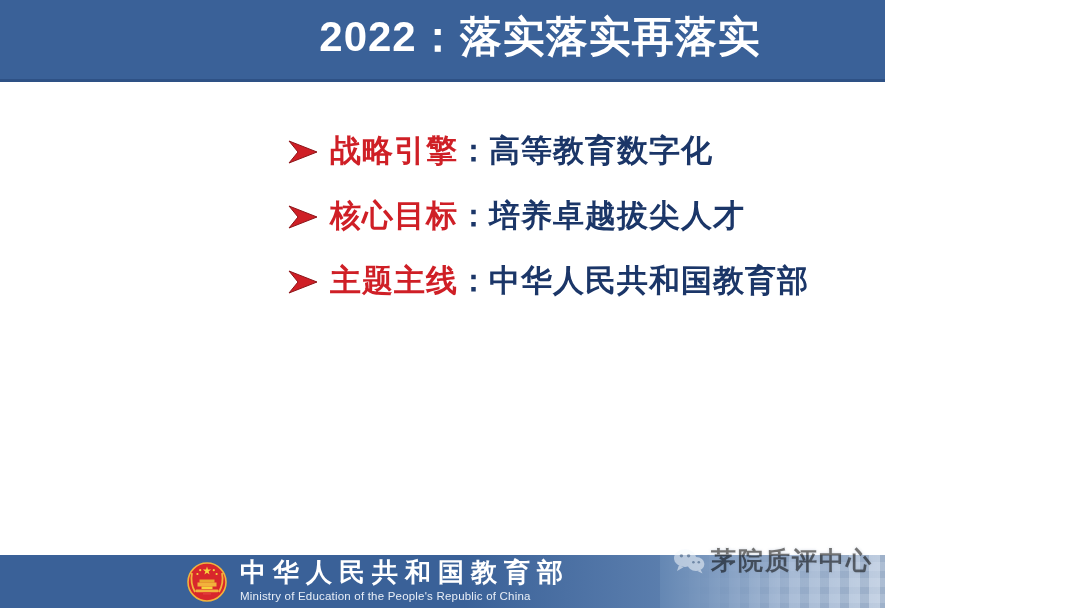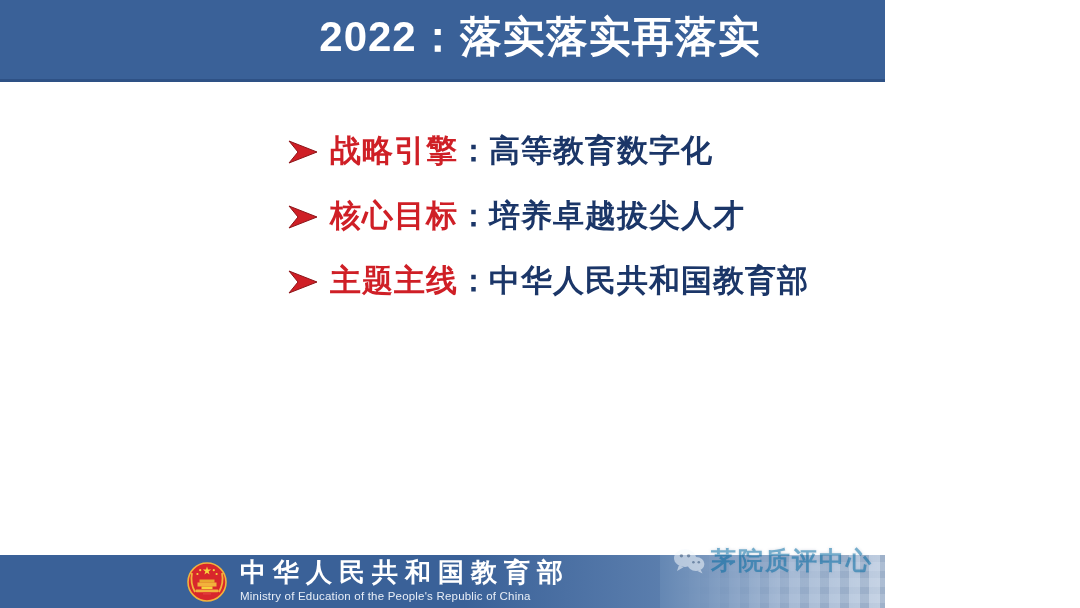--- a/index.html
+++ b/index.html
@@ -171,21 +171,21 @@
     opacity: 0.55;
     pointer-events: none;
   }
   .wechat-icon {
     width: 32px;
     height: 27px;
     margin-right: 6px;
     flex: 0 0 32px;
   }
   .watermark-text {
-    color: #0369a1;
+    color: #000000;
     font-size: 25px;
     font-weight: bold;
     letter-spacing: 2px;
     line-height: 30px;
     white-space: nowrap;
     font-family: "Liberation Sans", "DejaVu Sans", sans-serif;
     text-shadow: 0 0 3px rgba(120,140,170,0.6);
   }
 </style>
 </head>

